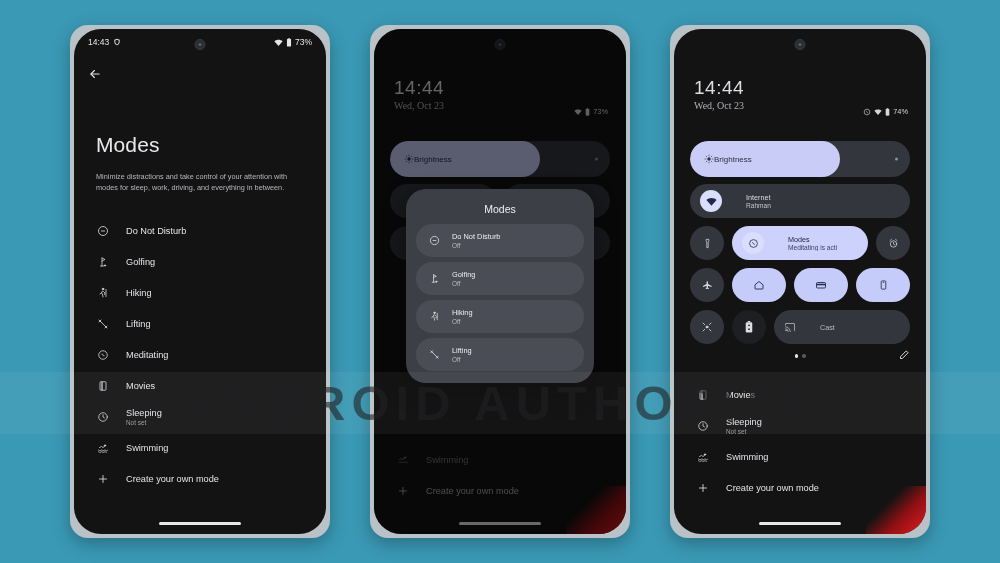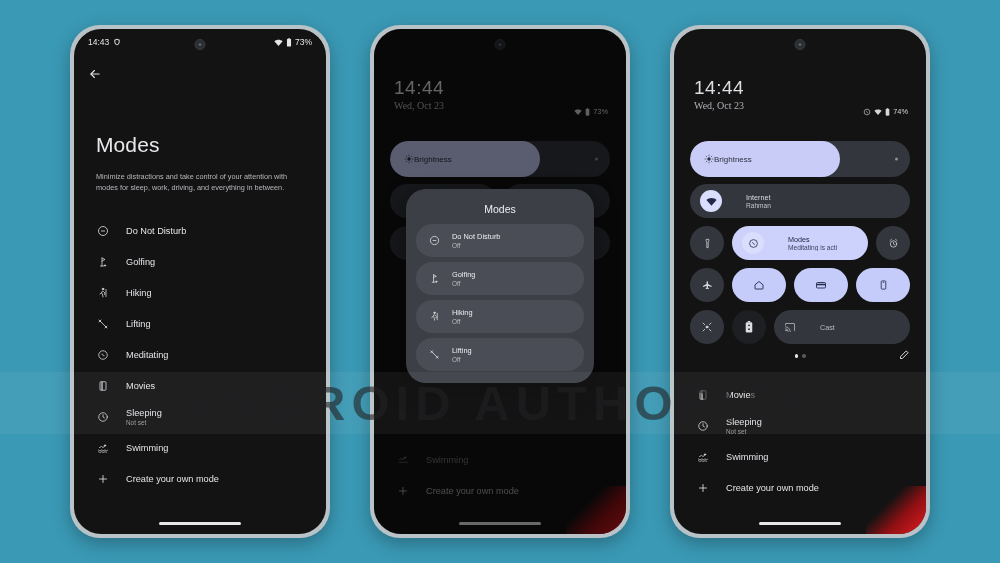--- a/index.html
+++ b/index.html
@@ -7,21 +7,21 @@
     width: 1000px; height: 563px;
     background: #3a99b5;
     font-family: "Liberation Sans", sans-serif;
     overflow: hidden; position: relative;
   }
   .stage { position: relative; width: 1000px; height: 563px; }
 
   
   .phone {
     position: absolute; top: 25px; width: 260px; height: 513px;
-    border-radius: 30px;
+    border-radius: 18px;
     background: #b9c3c7;
     padding: 4px;
     box-shadow: 0 6px 18px rgba(0,0,0,.28);
   }
   .phone.p1 { left: 70px; }
   .phone.p2 { left: 370px; }
   .phone.p3 { left: 670px; }
   .screen {
     position: relative; width: 100%; height: 100%;
     border-radius: 27px; background: #131314;

